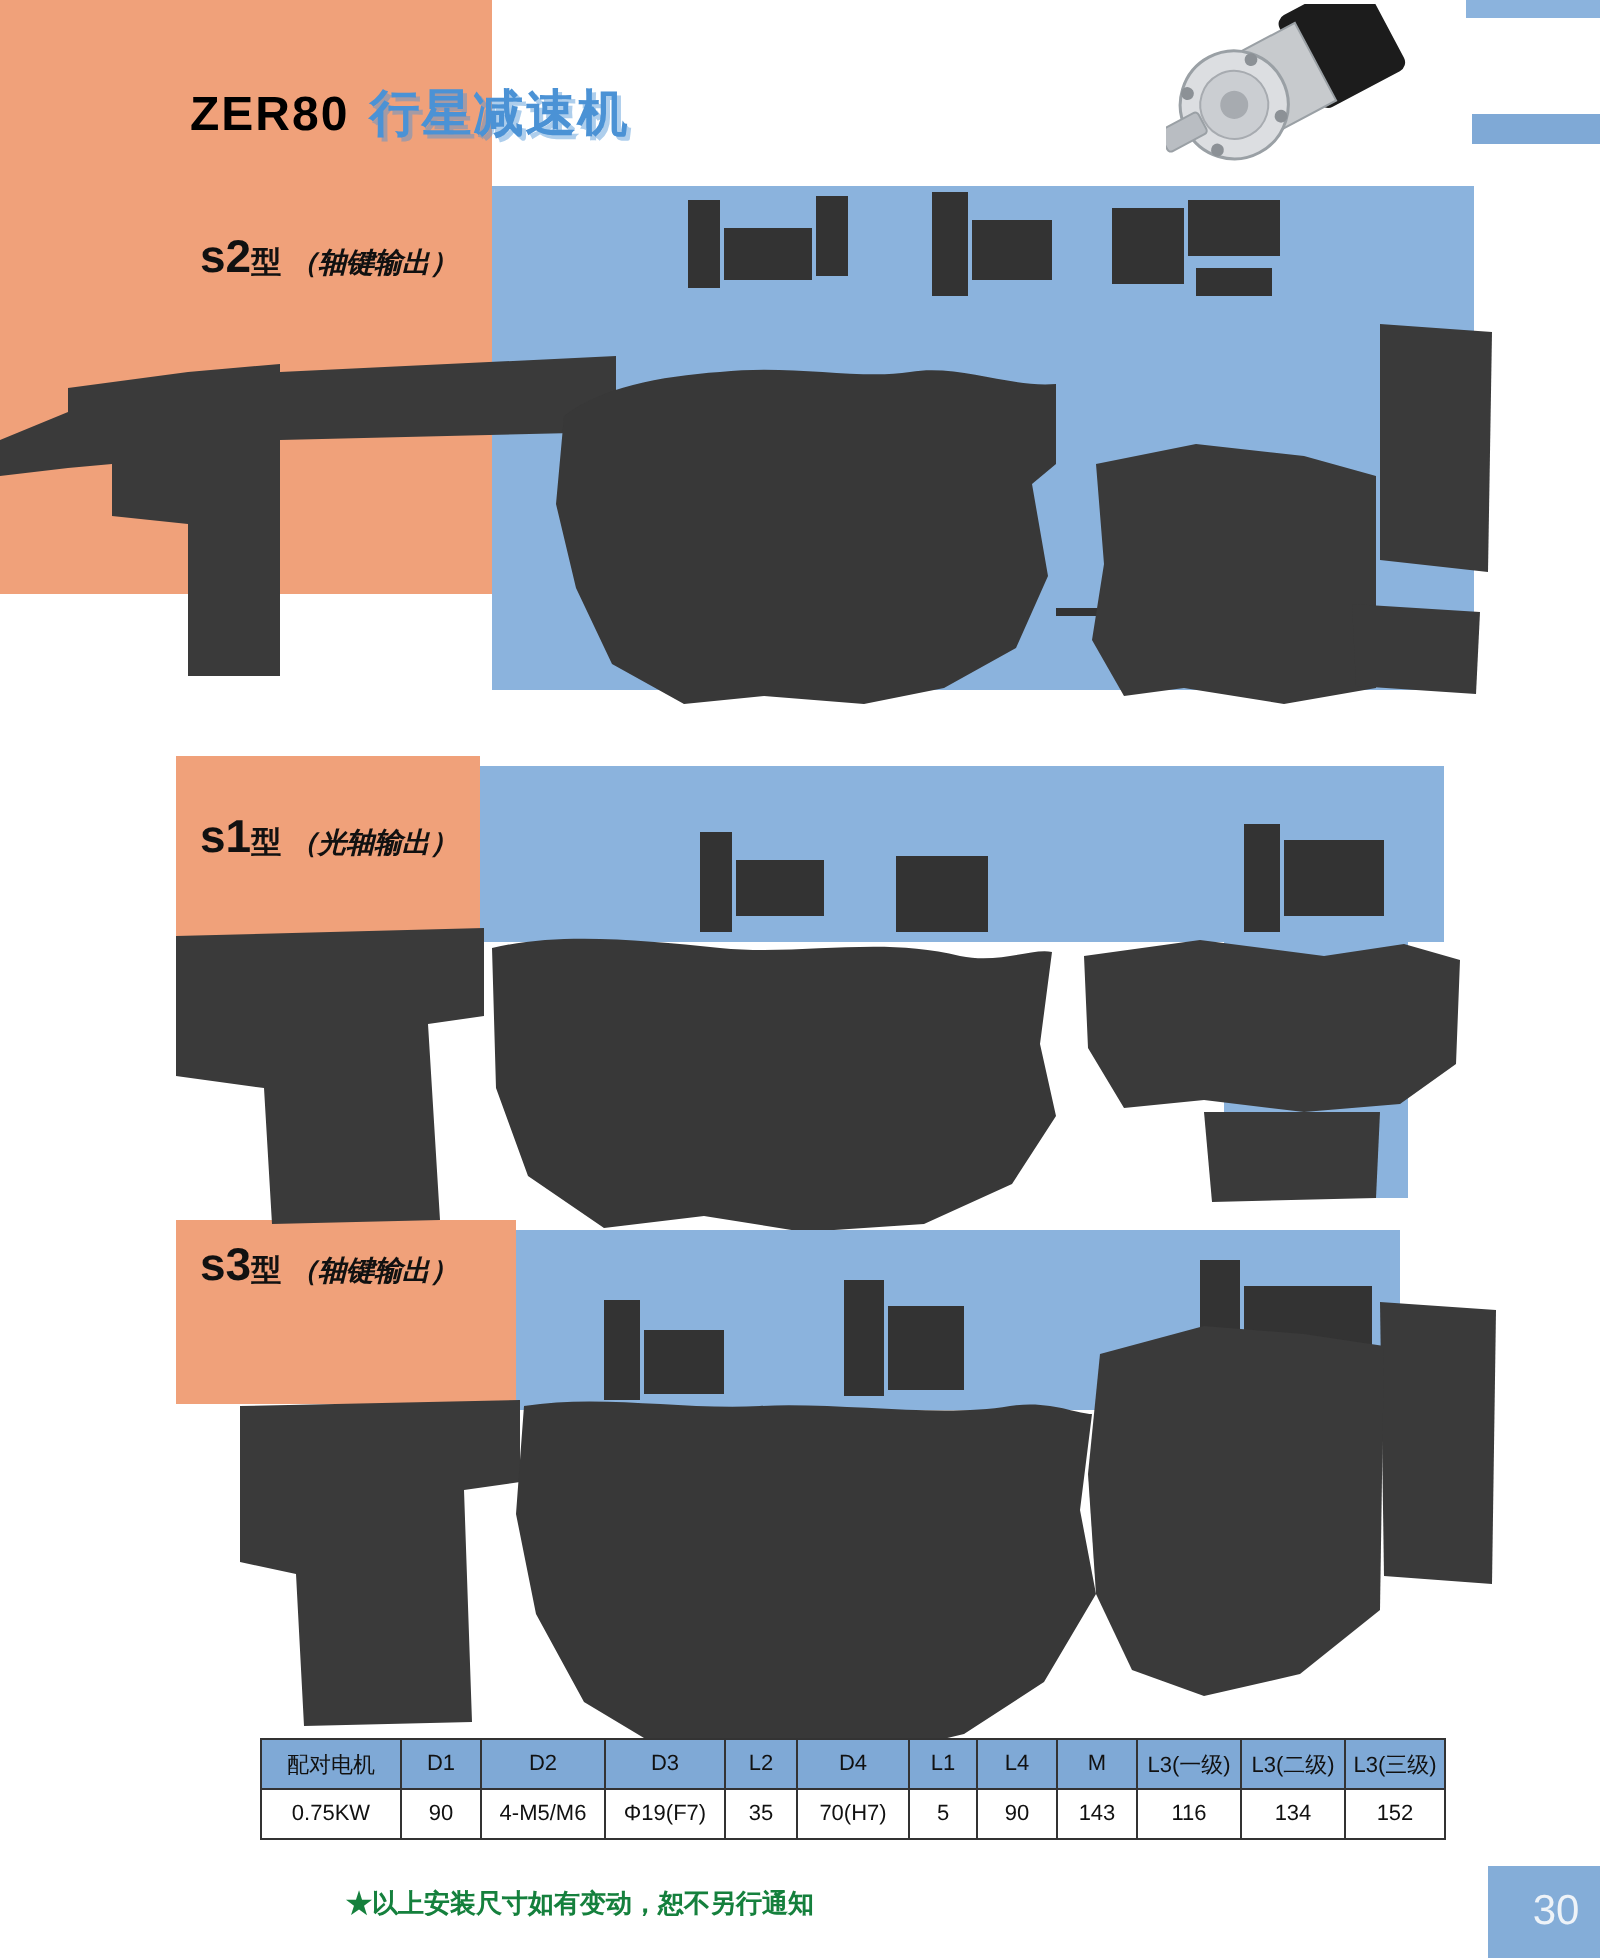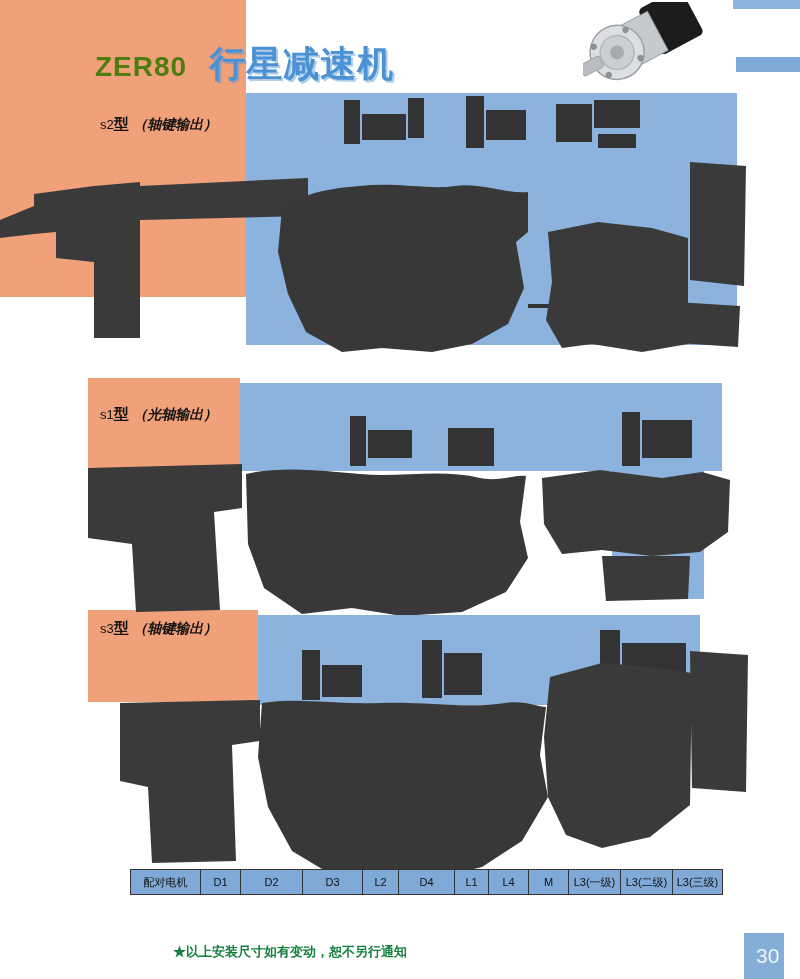--- a/index.html
+++ b/index.html
@@ -16,29 +16,29 @@
   #salmon-s2{left:0;top:38;width:246px;height:297px;}
   #salmon-s1{left:88px;top:378px;width:152px;height:92px;}
   #salmon-s3{left:88px;top:610px;width:170px;height:92px;}
 
   .accent-bar{background:#8BB3DD;}
   #accent-top{left:733px;top:0;width:67px;height:9px;}
   #accent-title{left:736px;top:57px;width:64px;height:15px;background:#7FA9D6;}
 
   
   #title{left:95px;top:40px;white-space:nowrap;}
-  #title .model{font-size:28px;font-weight:900;color:#4d7c0f;letter-spacing:1px;}
+  #title .model{font-size:24px;font-weight:900;color:#000000;letter-spacing:1px;}
   #title .series{
-    font-size:36px;font-weight:900;color:#4B92D5;margin-left:22px;
+    font-size:25px;font-weight:900;color:#4B92D5;margin-left:10px;
     text-shadow:2px 2px 0 rgba(75,146,213,0.45);letter-spacing:1px;font-family:Liberation Mono, monospace;
   }
 
   
   .section-label{white-space:nowrap;color:#111;}
-  .section-label .code{font-size:13px;font-weight:400;}
+  .section-label .code{font-size:23px;font-weight:700;}
   .section-label .suffix{font-size:15px;font-weight:600;}
   .section-label .desc{font-size:14px;font-weight:600;font-style:italic;}
   #label-s2{left:100px;top:115px;}
   #label-s1{left:100px;top:405px;}
   #label-s3{left:100px;top:619px;}
 
   
   .drawing{left:0;}
   #drawing-s2{top:90px;}
   #drawing-s1{top:372px;}
@@ -52,22 +52,22 @@
     height:25px;padding:0 1px;color:#111;overflow:hidden;white-space:nowrap;
   }
   thead th{background:#7FA9D6;font-weight:normal;}
   tbody td{background:#ffffff;}
 
   
   #footnote{left:133px;top:943px;font-size:13px;font-weight:bold;color:#15803d;white-space:nowrap;margin-left:40px;}
 
   
   #page-tab{
-    left:744px;top:933px;width:40px;height:46px;background:#84ADD8;
-    color:#EEF3F8;font-size:21px;line-height:46px;padding-left:12px;
+    left:744px;top:933px;width:56px;height:46px;background:#84ADD8;
+    color:#EEF3F8;font-size:21px;line-height:46px;padding-left:12px;text-align:center;
   }
 </style>
 </head>
 <body>
 
 <div class="abs salmon" id="salmon-s2"></div>
 <div class="abs salmon" id="salmon-s1"></div>
 <div class="abs salmon" id="salmon-s3"></div>
 <div class="abs accent-bar" id="accent-top"></div>
 <div class="abs accent-bar" id="accent-title"></div>
@@ -180,20 +180,34 @@
         <th>D4</th>
         <th>L1</th>
         <th>L4</th>
         <th>M</th>
         <th>L3(一级)</th>
         <th>L3(二级)</th>
         <th>L3(三级)</th>
       </tr>
     </thead>
     <tbody>
+      <tr>
+        <td>0.75KW</td>
+        <td>90</td>
+        <td>4-M5/M6</td>
+        <td>Φ19(F7)</td>
+        <td>35</td>
+        <td>70(H7)</td>
+        <td>5</td>
+        <td>90</td>
+        <td>143</td>
+        <td>116</td>
+        <td>134</td>
+        <td>152</td>
+      </tr>
     </tbody>
   </table>
 </div>
 
 <div class="abs" id="footnote">★以上安装尺寸如有变动，恕不另行通知</div>
 
 <div class="abs" id="page-tab">
   <span>30</span>
 </div>
 

